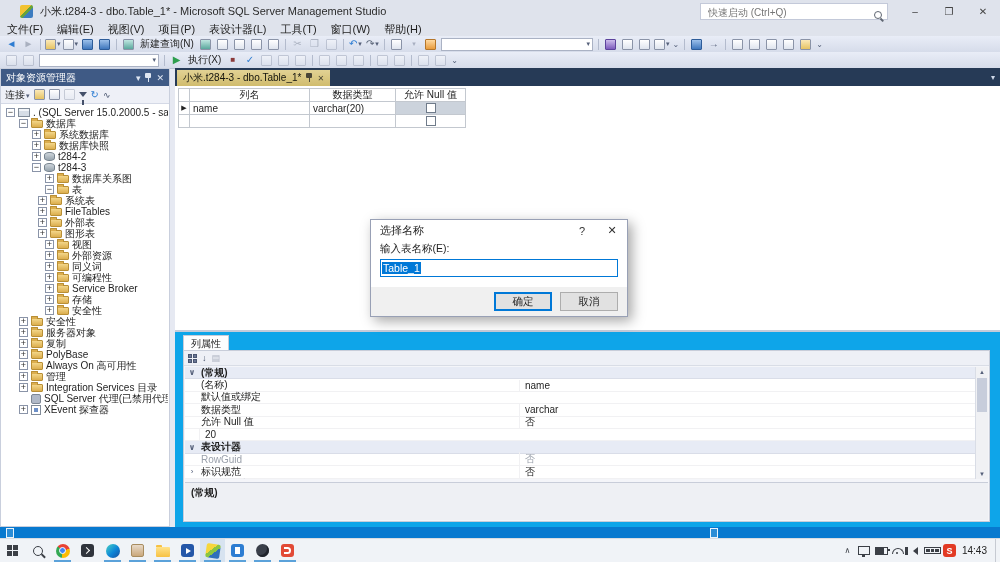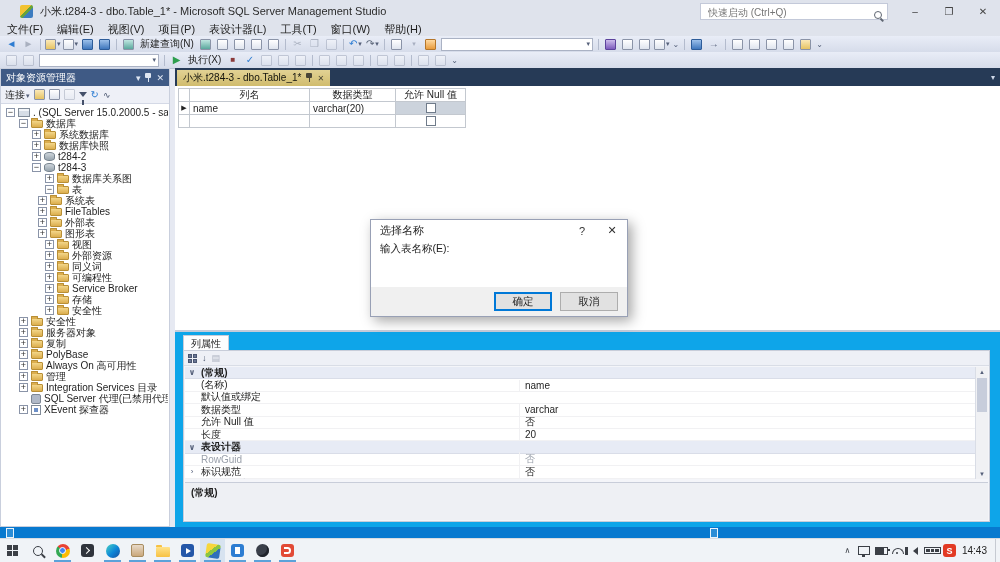--- a/index.html
+++ b/index.html
@@ -591,21 +591,20 @@
               <span class="pname">数据类型</span>
               <span class="pval">varchar</span>
             </div>
           <div class="prow">
               <span class="gut"></span>
               <span class="pname">允许 Null 值</span>
               <span class="pval">否</span>
             </div>
           <div class="prow">
               <span class="gut"></span>
-              <span class="pname">长度</span>
               <span class="pval">20</span>
             </div>
           <div class="prow cat">
               <span class="gut">∨</span>
               <span class="pname">表设计器</span>
               <span class="pval"></span>
             </div>
           <div class="prow muted">
               <span class="gut"></span>
               <span class="pname">RowGuid</span>
@@ -635,20 +634,23 @@
   </div>
 
   <div class="dlg">
     <div class="dlg-title">
       <span>选择名称</span>
       <span class="sp"></span>
       <span class="dlg-btn">?</span>
       <span class="dlg-btn">✕</span>
     </div>
     <div class="dlg-label">输入表名称(E):</div>
+    <div class="dlg-input">
+      <span class="sel">Table_1</span>
+    </div>
     <div class="dlg-footer">
       <div class="btn def">确定</div>
       <div class="btn">取消</div>
     </div>
   </div>
 
   <div class="statusbar">
     <span class="sbico" style="left:6px"></span>
     <span class="sbico" style="left:710px"></span>
   </div>

